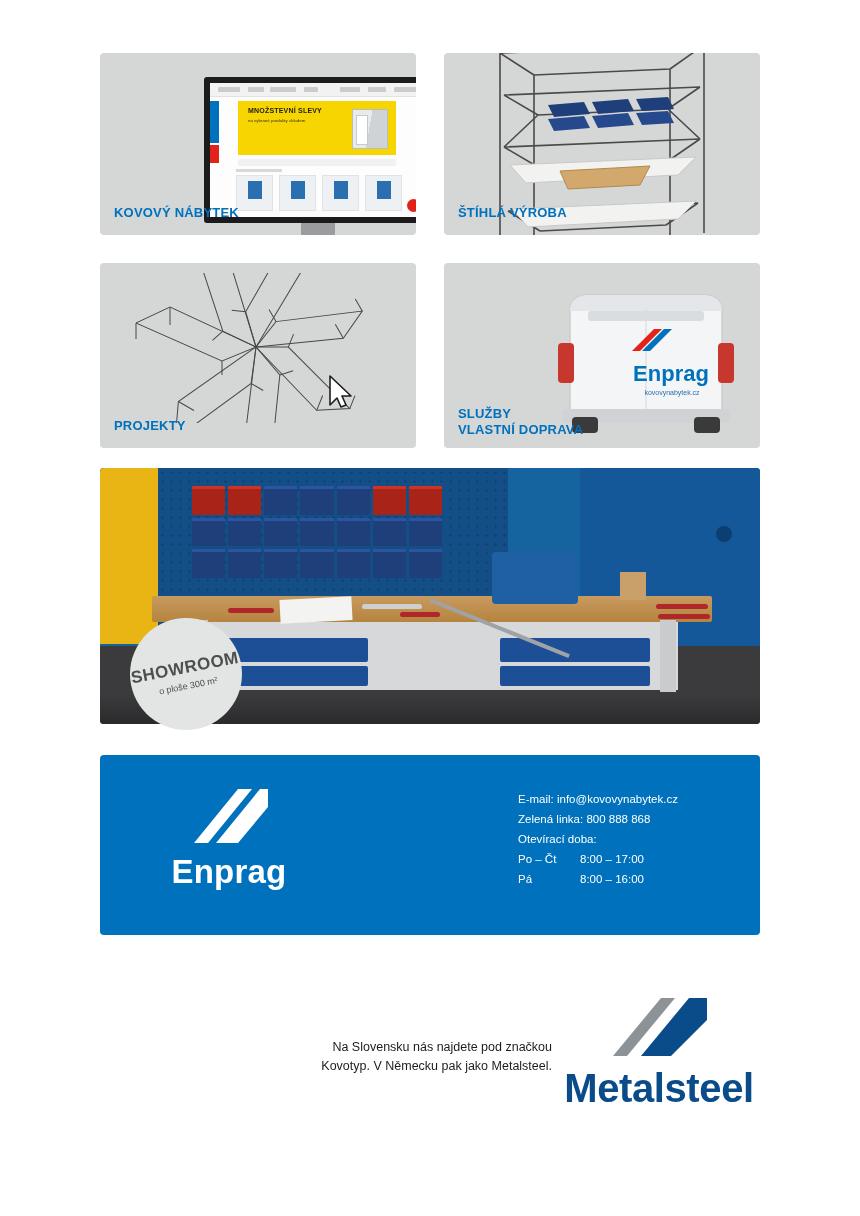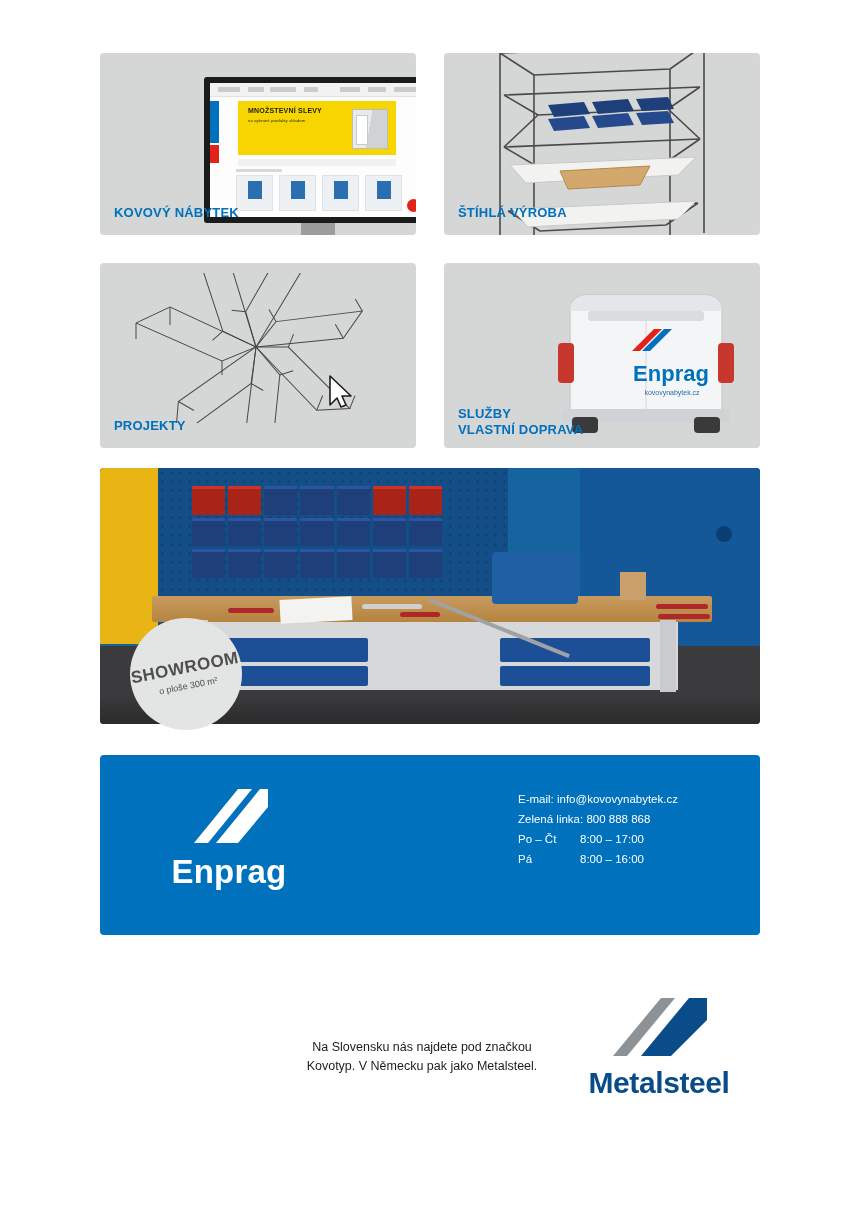--- a/index.html
+++ b/index.html
@@ -292,26 +292,26 @@
   .brand {
     position: absolute; text-align: center;
   }
   #brand-kovotyp { left: 36px; top: 0; width: 230px; }
   #brand-metalsteel { right: 16px; top: 4px; width: 250px; }
   .brand .mark { margin: 0 auto; display: block; }
   .kovotyp-word {
     font-size: 30px; font-weight: bold; color: #0a4c8a; letter-spacing: -.4px; margin-top: 6px;
   }
   .metalsteel-word {
-    font-size: 30px; font-weight: bold; color: #0a4c8a; letter-spacing: -.4px; margin-top: 6px;
+    font-size: 40px; font-weight: bold; color: #0a4c8a; letter-spacing: -.4px; margin-top: 6px;
   }
   .brands-note {
     position: absolute;
     left: 232px; top: 48px; width: 260px;
-    text-align: center;
+    text-align: right;
     font-size: 12.5px;
     line-height: 1.55;
     color: #1d1d1b;
   }
 </style>
 </head>
 <body>
 
 <div class="page">
 
@@ -546,20 +546,21 @@
         <polygon points="4,58 48,4 62,4 18,58" fill="#ffffff"></polygon>
         <polygon points="26,58 70,4 78,4 78,22 48,58" fill="#ffffff"></polygon>
       </svg>
       <div class="enprag-word">Enprag</div>
     </div>
 
 
     <div class="col" id="contact-col-2">
       <div>E-mail: info@kovovynabytek.cz</div>
       <div>Zelená linka: 800 888 868</div>
+      <div>Otevírací doba:</div>
       <div class="hours-row">
         <span class="d">Po – Čt</span>
         <span class="t">8:00 – 17:00</span>
       </div>
       <div class="hours-row">
         <span class="d">Pá</span>
         <span class="t">8:00 – 16:00</span>
       </div>
     </div>
   </div>

